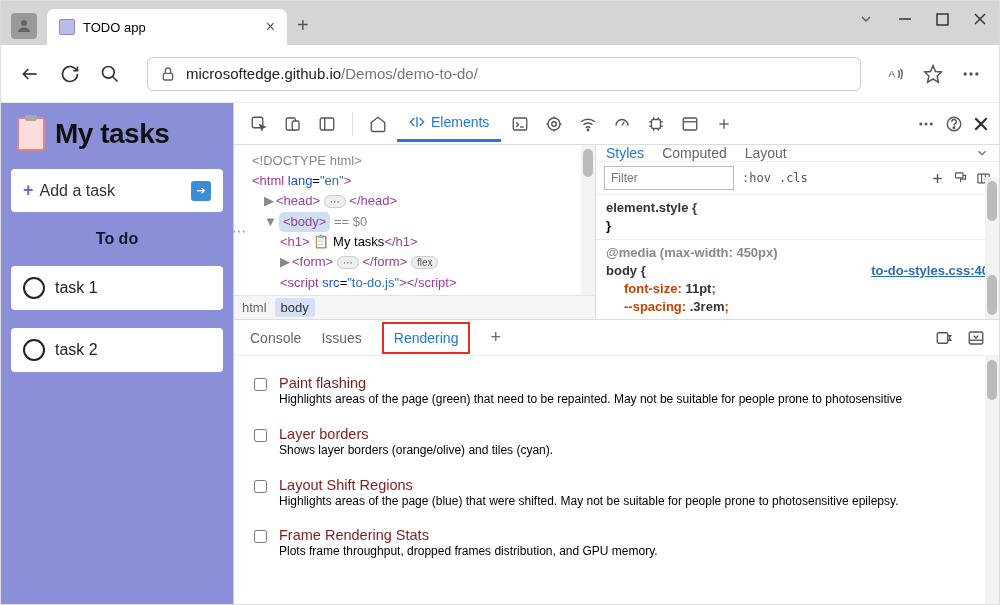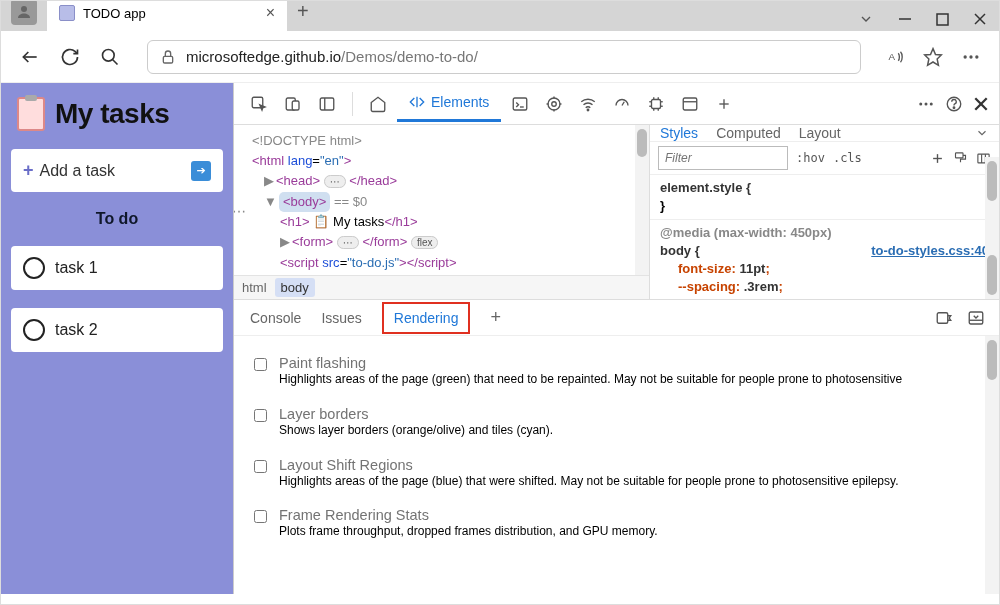--- a/index.html
+++ b/index.html
@@ -1,30 +1,30 @@
 <!DOCTYPE html>
 <html><head>
 <meta charset="utf-8">
 <style>
 * { margin: 0; padding: 0; box-sizing: border-box; font-family: -apple-system, BlinkMacSystemFont, "Segoe UI", sans-serif; }
 body { width: 1000px; height: 605px; background: #fff; overflow: hidden; position: relative; border: 1px solid #ddd; }
 
 
-.titlebar { height: 30px; background: #d5d5d5; display: flex; align-items: flex-end; padding-left: 10px; position: relative; }
+.titlebar { height: 44px; background: #d5d5d5; display: flex; align-items: flex-end; padding-left: 10px; position: relative; }
 .profile { width: 26px; height: 26px; background: #999; border-radius: 4px; margin-bottom: 6px; margin-right: 10px; display: flex; align-items: center; justify-content: center; }
 .tab { background: #fff; border-radius: 7px 7px 0 0; padding: 8px 12px; display: flex; align-items: center; gap: 8px; min-width: 240px; height: 36px; }
 .tab-favicon { width: 16px; height: 16px; background: #b8bde8; border: 1px solid #8a8fc8; border-radius: 2px; }
 .tab-title { font-size: 13px; flex: 1; }
 .tab-close { font-size: 16px; color: #555; cursor: pointer; }
 .new-tab { margin-left: 10px; margin-bottom: 8px; font-size: 20px; color: #555; cursor: pointer; }
 .win-controls { position: absolute; right: 12px; top: 10px; display: flex; gap: 24px; align-items: center; color: #333; }
 .win-controls span { font-size: 14px; cursor: pointer; }
 
 
-.addrbar { height: 52px; background: #fff; display: flex; align-items: center; padding: 0 18px; gap: 18px; border-bottom: 1px solid #eee; }
+.addrbar { height: 58px; background: #fff; display: flex; align-items: center; padding: 0 18px; gap: 18px; border-bottom: 1px solid #eee; }
 .nav-icon { width: 22px; height: 22px; display: flex; align-items: center; justify-content: center; cursor: pointer; color: #333; }
 .url-box { flex: 1; background: #fff; border: 1px solid #ccc; border-radius: 6px; height: 34px; display: flex; align-items: center; padding: 0 12px; gap: 10px; margin: 0 8px; }
 .url-text { font-size: 15px; color: #444; white-space: nowrap; }
 .url-host { color: #222; }
 .url-path { color: #777; }
 .addr-right { display: flex; gap: 18px; align-items: center; color: #555; }
 
 
 .main { display: flex; height: calc(100% - 92px); }
 
@@ -65,26 +65,26 @@
 .sel-body { background: #d0dff0; padding: 0 4px; border-radius: 5px; display: inline-block; }
 .el-badge { background: #eee; border: 1px solid #ccc; border-radius: 8px; padding: 0 5px; font-size: 10px; color: #555; }
 .dom-dots { position: absolute; left: -2px; top: 76px; color: #888; font-size: 14px; }
 .crumbs { position: absolute; left: 0; bottom: 0; right: 0; background: #f6f6f6; border-top: 1px solid #e3e3e3; height: 24px; display: flex; align-items: center; font-size: 13px; padding: 0 8px; gap: 8px; }
 .crumb { color: #666; }
 .crumb.active { background: #d5dff5; padding: 2px 6px; border-radius: 3px; color: #333; }
 .scroll-v { position: absolute; right: 0; top: 0; bottom: 24px; width: 14px; background: #f3f3f3; }
 .scroll-v .thumb { width: 10px; height: 28px; background: #bbb; border-radius: 5px; margin: 4px auto 0; }
 
 
-.styles-panel { width: 350px; border-left: 1px solid #ddd; display: flex; flex-direction: column; font-size: 13px; position: relative; overflow: hidden; }
+.styles-panel { width: 404px; border-left: 1px solid #ddd; display: flex; flex-direction: column; font-size: 13px; position: relative; overflow: hidden; }
 .styles-tabs { display: flex; align-items: center; height: 32px; border-bottom: 1px solid #eee; padding: 0 10px; gap: 18px; }
 .styles-tab { color: #666; font-size: 14px; }
 .styles-tab.active { color: #2078d8; }
 .styles-toolbar { display: flex; align-items: center; padding: 4px 8px; gap: 8px; border-bottom: 1px solid #eee; }
-.filter-input { flex: 1; max-width: 130px; border: 1px solid #bbb; height: 24px; padding: 0 6px; font-size: 12px; color: #888; font-style: italic; }
+.filter-input { flex: 1; max-width: 130px; border: 1px solid #bbb; height: 24px; padding: 0 6px; font-size: 12px; color: #888; }
 .style-btn { font-size: 12px; color: #555; font-family: Consolas, monospace; }
 .style-icons { display: flex; gap: 8px; margin-left: auto; color: #555; }
 .css-block { padding: 4px 10px; font-family: Consolas, monospace; line-height: 18px; border-bottom: 1px solid #eee; font-weight: bold; }
 .css-selector { color: #333; }
 .css-media { color: #888; }
 .css-link { color: #2a6db3; text-decoration: underline; float: right; }
 .css-prop { color: #c74300; padding-left: 18px; }
 .css-val { color: #333; }
 .styles-scroll { position: absolute; right: 0; top: 32px; bottom: 0; width: 14px; background: #f3f3f3; }
 .styles-scroll .thumb { width: 10px; height: 40px; background: #bbb; border-radius: 5px; margin: 4px auto 0; }
@@ -93,21 +93,21 @@
 
 .drawer { flex: 1; display: flex; flex-direction: column; position: relative; }
 .drawer-tabs { height: 36px; display: flex; align-items: center; padding: 0 14px 0 16px; gap: 20px; border-bottom: 1px solid #eee; }
 .drawer-tab { font-size: 14px; color: #666; }
 .drawer-tab.active { color: #2078d8; }
 .highlight-box { border: 2px solid #e03020; padding: 5px 10px; }
 .drawer-icons { margin-left: auto; display: flex; gap: 14px; color: #555; }
 .drawer-body { flex: 1; padding: 10px 20px; overflow: hidden; position: relative; }
 .option { display: flex; gap: 12px; padding: 9px 0; align-items: flex-start; }
 .option input[type=checkbox] { margin-top: 3px; }
-.opt-title { font-size: 14.5px; color: #737373; }
+.opt-title { font-size: 14.5px; color: #7f1d1d; }
 .opt-desc { font-size: 12px; color: #000000; line-height: 1.4; }
 .drawer-scroll { position: absolute; right: 0; top: 0px; bottom: 0; width: 14px; background: #f3f3f3; }
 .drawer-scroll .thumb { width: 10px; height: 40px; background: #bbb; border-radius: 5px; margin: 4px auto 0; }
 
 svg { display: block; }
 </style>
 </head>
 <body>
 
 <div class="titlebar">

